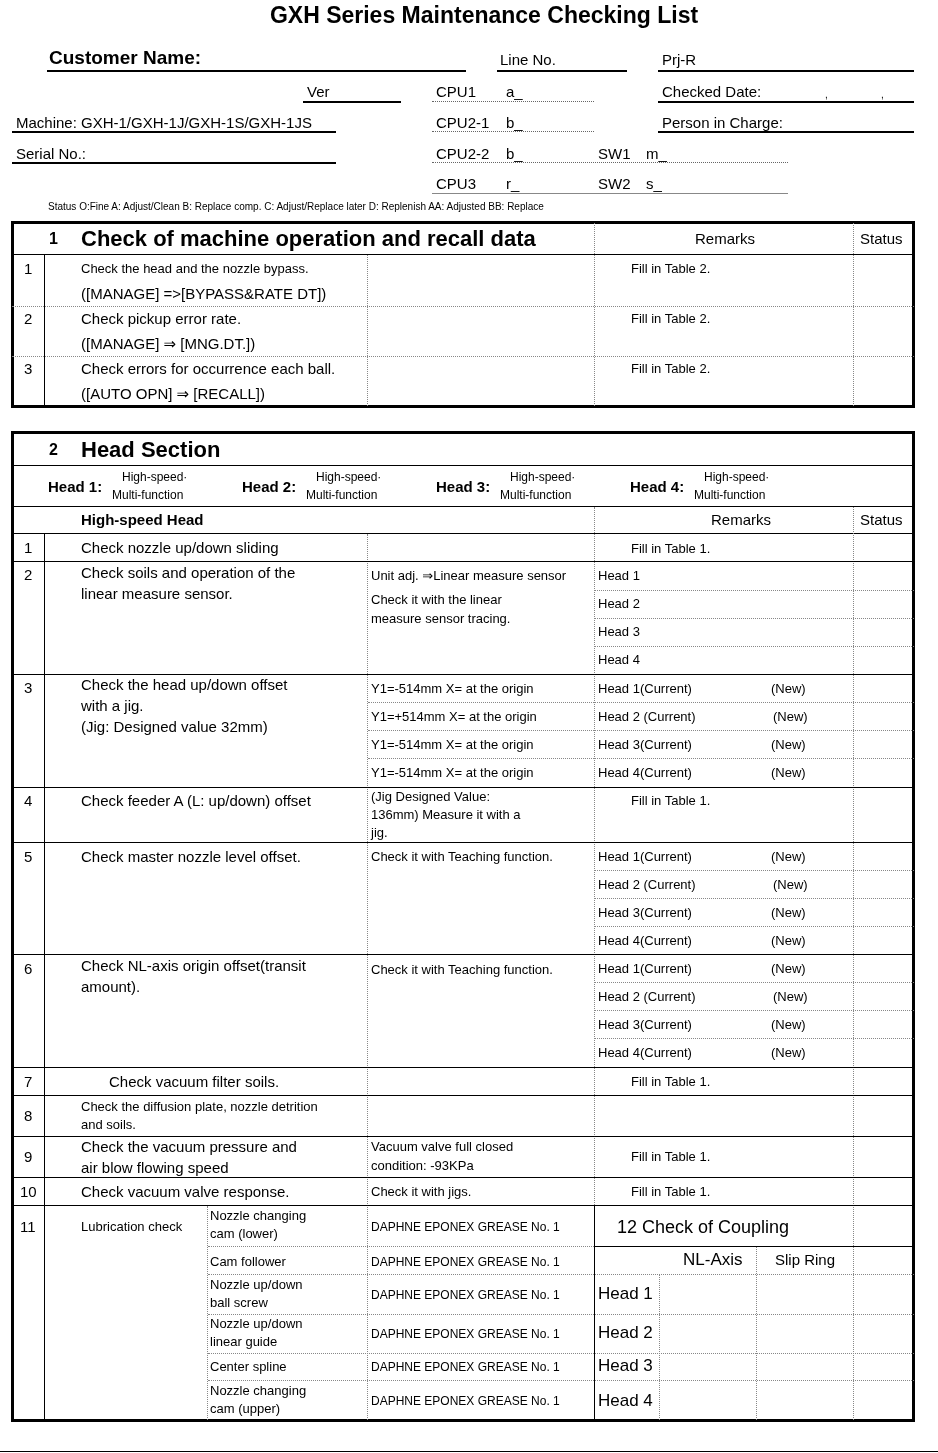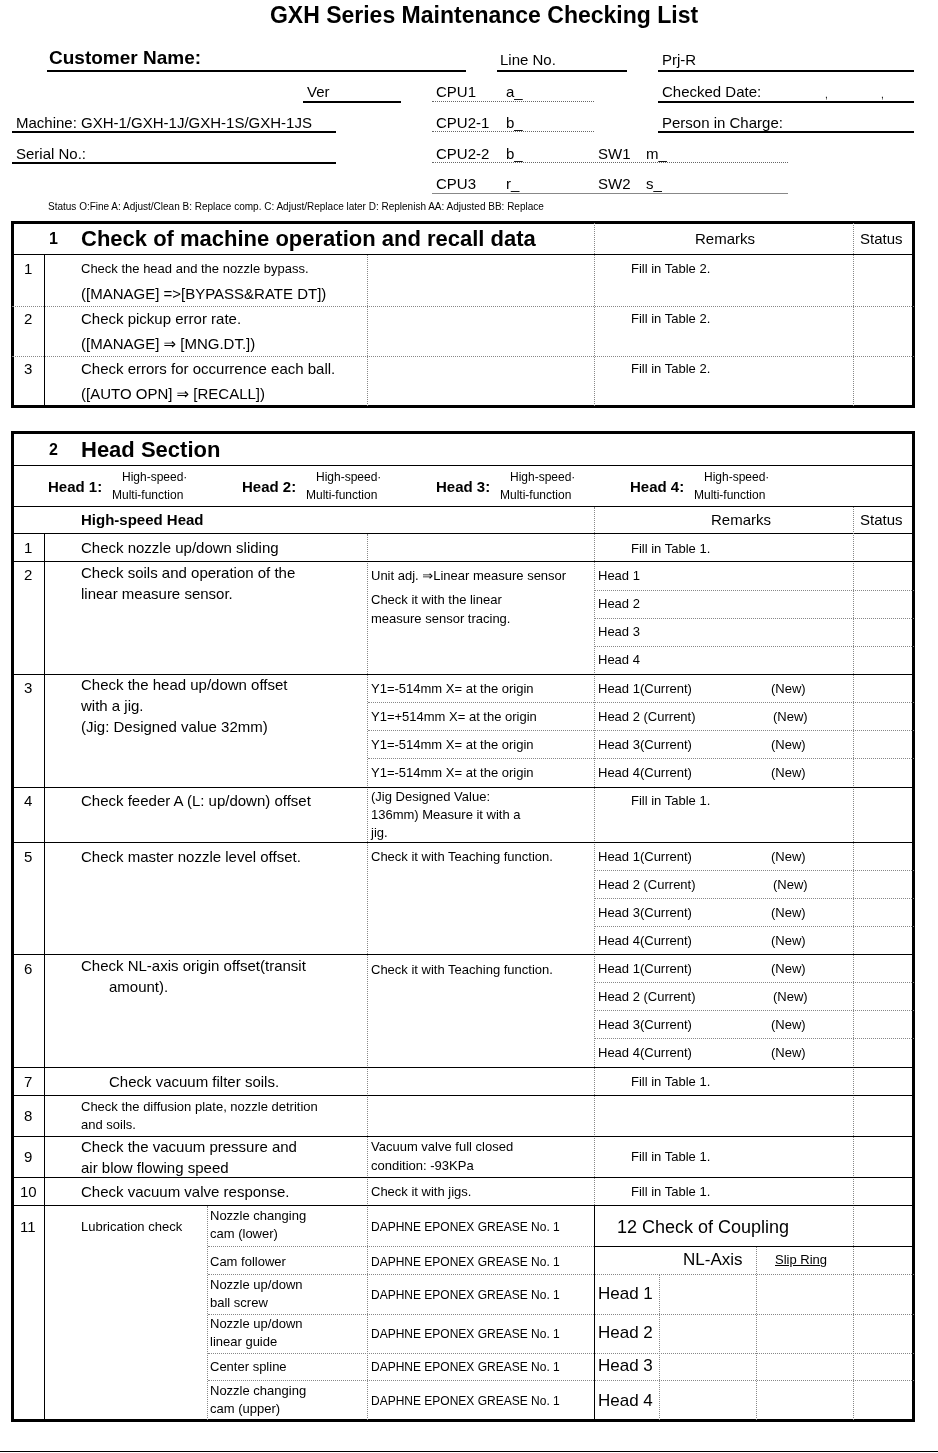--- a/index.html
+++ b/index.html
@@ -234,21 +234,21 @@
   <div class="t s" style="left:598px;top:932px;">Head 4(Current)</div>
   <div class="t s" style="left:771px;top:848px;">(New)</div>
   <div class="t s" style="left:773px;top:876px;">(New)</div>
   <div class="t s" style="left:771px;top:904px;">(New)</div>
   <div class="t s" style="left:771px;top:932px;">(New)</div>
 </div>
 
 <div>
   <div class="t" style="left:24px;top:960px;">6</div>
   <div class="t" style="left:81px;top:957px;">Check NL-axis origin offset(transit</div>
-  <div class="t" style="left:81px;top:978px;margin-left:28px;">amount).</div>
+  <div class="t" style="left:81px;top:978px;">amount).</div>
   <div class="t s" style="left:371px;top:961px;">Check it with Teaching function.</div>
   <div class="t s" style="left:598px;top:960px;">Head 1(Current)</div>
   <div class="t s" style="left:598px;top:988px;">Head 2 (Current)</div>
   <div class="t s" style="left:598px;top:1016px;">Head 3(Current)</div>
   <div class="t s" style="left:598px;top:1044px;">Head 4(Current)</div>
   <div class="t s" style="left:771px;top:960px;">(New)</div>
   <div class="t s" style="left:773px;top:988px;">(New)</div>
   <div class="t s" style="left:771px;top:1016px;">(New)</div>
   <div class="t s" style="left:771px;top:1044px;">(New)</div>
 </div>
@@ -319,20 +319,20 @@
 <div class="hl dot-h" style="left:595px;top:1274px;width:319px;"></div>
 <div class="hl dot-h" style="left:595px;top:1314px;width:319px;"></div>
 <div class="hl dot-h" style="left:595px;top:1353px;width:319px;"></div>
 <div class="hl dot-h" style="left:595px;top:1380px;width:319px;"></div>
 <div class="vl dot-v" style="left:659px;top:1275px;height:145px;"></div>
 <div class="vl dot-v" style="left:756px;top:1247px;height:173px;"></div>
 
 <div>
   <div class="t" style="left:598px;top:1216px;font-size:18px;line-height:22px;margin-left:19px;">12  Check of Coupling</div>
   <div class="t" style="left:683px;top:1251px;font-size:17px;">NL-Axis</div>
-  <div class="t" style="left:775px;top:1251px;font-size:13px;text-decoration:underline;">Slip Ring</div>
+  <div class="t" style="left:775px;top:1251px;font-size:15px;">Slip Ring</div>
   <div class="t" style="left:598px;top:1285px;font-size:17px;">Head 1</div>
   <div class="t" style="left:598px;top:1324px;font-size:17px;">Head 2</div>
   <div class="t" style="left:598px;top:1357px;font-size:17px;">Head 3</div>
   <div class="t" style="left:598px;top:1392px;font-size:17px;">Head 4</div>
 </div>
 
 <div style="position:absolute;left:0;top:1451px;width:938px;border-top:1.5px solid #000;"></div>
 
 </body></html>

